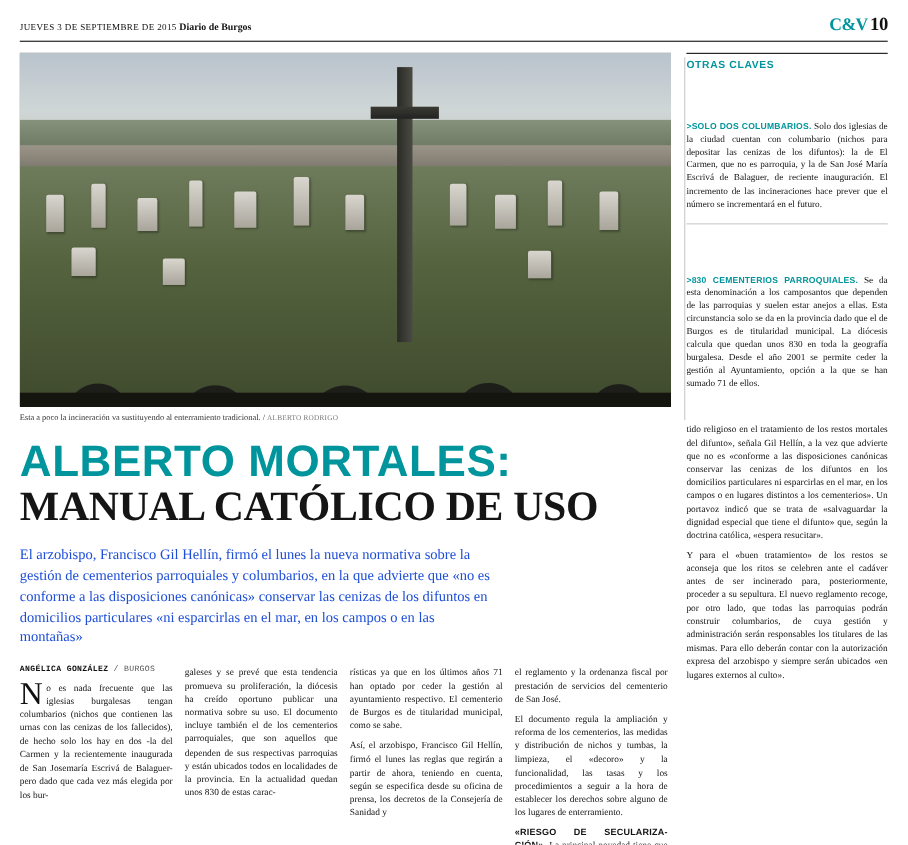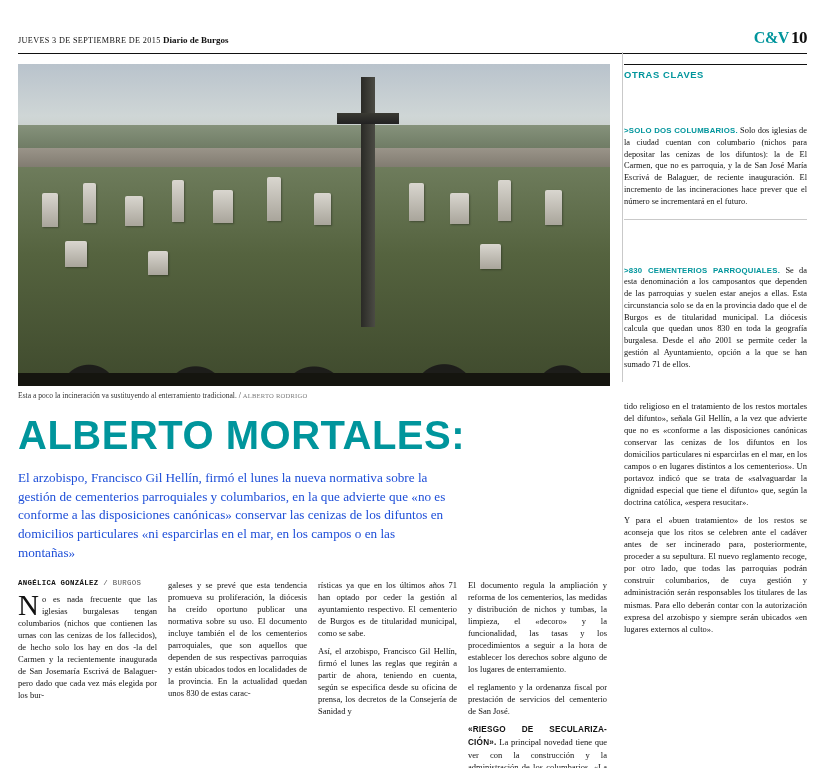--- a/index.html
+++ b/index.html
@@ -13,21 +13,21 @@
     font-family: "Liberation Serif", serif;
     color: #111;
     position: relative;
     overflow: hidden;
   }
   .page {
     position: relative;
     width: 825px;
     height: 743px;
     box-sizing: border-box;
-    padding: 16px 18px;
+    padding: 0 18px;
   }
 
   
   .masthead {
     display: flex;
     align-items: baseline;
     justify-content: space-between;
     padding: 12px 0 5px 0;
     border-bottom: 1.6px solid #111;
   }
@@ -307,20 +307,21 @@
           <div class="iron-bar"></div>
         </div>
         <div class="caption">
           <span>Esta a poco la incineración va sustituyendo al enterramiento tradicional. /</span>
           <span class="credit">ALBERTO RODRIGO</span>
         </div>
       </div>
 
       <div class="headline-block">
         <h1 class="headline-1">ALBERTO MORTALES:</h1>
+        <h2 class="headline-2">MANUAL CATÓLICO DE USO</h2>
       </div>
 
       <div class="standfirst">El arzobispo, Francisco Gil Hellín, firmó el lunes la nueva normativa sobre la gestión de cementerios parroquiales y columbarios, en la que advierte que «no es conforme a las disposiciones canónicas» conservar las cenizas de los difuntos en domicilios particulares «ni esparcirlas en el mar, en los campos o en las montañas»</div>
 
       <div class="body-cols">
 
         <div class="bcol">
           <div class="byline">
             <span>ANGÉLICA GONZÁLEZ</span>
             <span class="city">/ BURGOS</span>
@@ -333,22 +334,22 @@
         <div class="bcol">
           <p class="body">galeses y se prevé que esta tendencia promueva su proliferación, la diócesis ha creído oportuno publicar una normativa sobre su uso. El documento incluye también el de los cementerios parroquiales, que son aquellos que dependen de sus respectivas parroquias y están ubicados todos en localidades de la provincia. En la actualidad quedan unos 830 de estas carac-</p>
         </div>
 
         <div class="bcol">
           <p class="body">rísticas ya que en los últimos años 71 han optado por ceder la gestión al ayuntamiento respectivo. El cementerio de Burgos es de titularidad municipal, como se sabe.</p>
           <p class="body">Así, el arzobispo, Francisco Gil Hellín, firmó el lunes las reglas que regirán a partir de ahora, teniendo en cuenta, según se especifica desde su oficina de prensa, los decretos de la Consejería de Sanidad y</p>
         </div>
 
         <div class="bcol">
+          <p class="body">el reglamento y la ordenanza fiscal por prestación de servicios del cementerio de San José.</p>
           <p class="body">El documento regula la ampliación y reforma de los cementerios, las medidas y distribución de nichos y tumbas, la limpieza, el «decoro» y la funcionalidad, las tasas y los procedimientos a seguir a la hora de establecer los derechos sobre alguno de los lugares de enterramiento.</p>
-          <p class="body">el reglamento y la ordenanza fiscal por prestación de servicios del cementerio de San José.</p>
           <p class="body">
             <span class="subhead">«RIESGO DE SECULARIZA-CIÓN».</span>
             <span>La principal novedad tiene que ver con la construcción y la administración de los columbarios. «La cremación e incineración de cadáveres se va haciendo más común entre nosotros con el riesgo de secularización de las exequias y pérdida del verdadero sen-</span>
           </p>
         </div>
 
       </div>
     </div>
 
     <div class="right-col">

